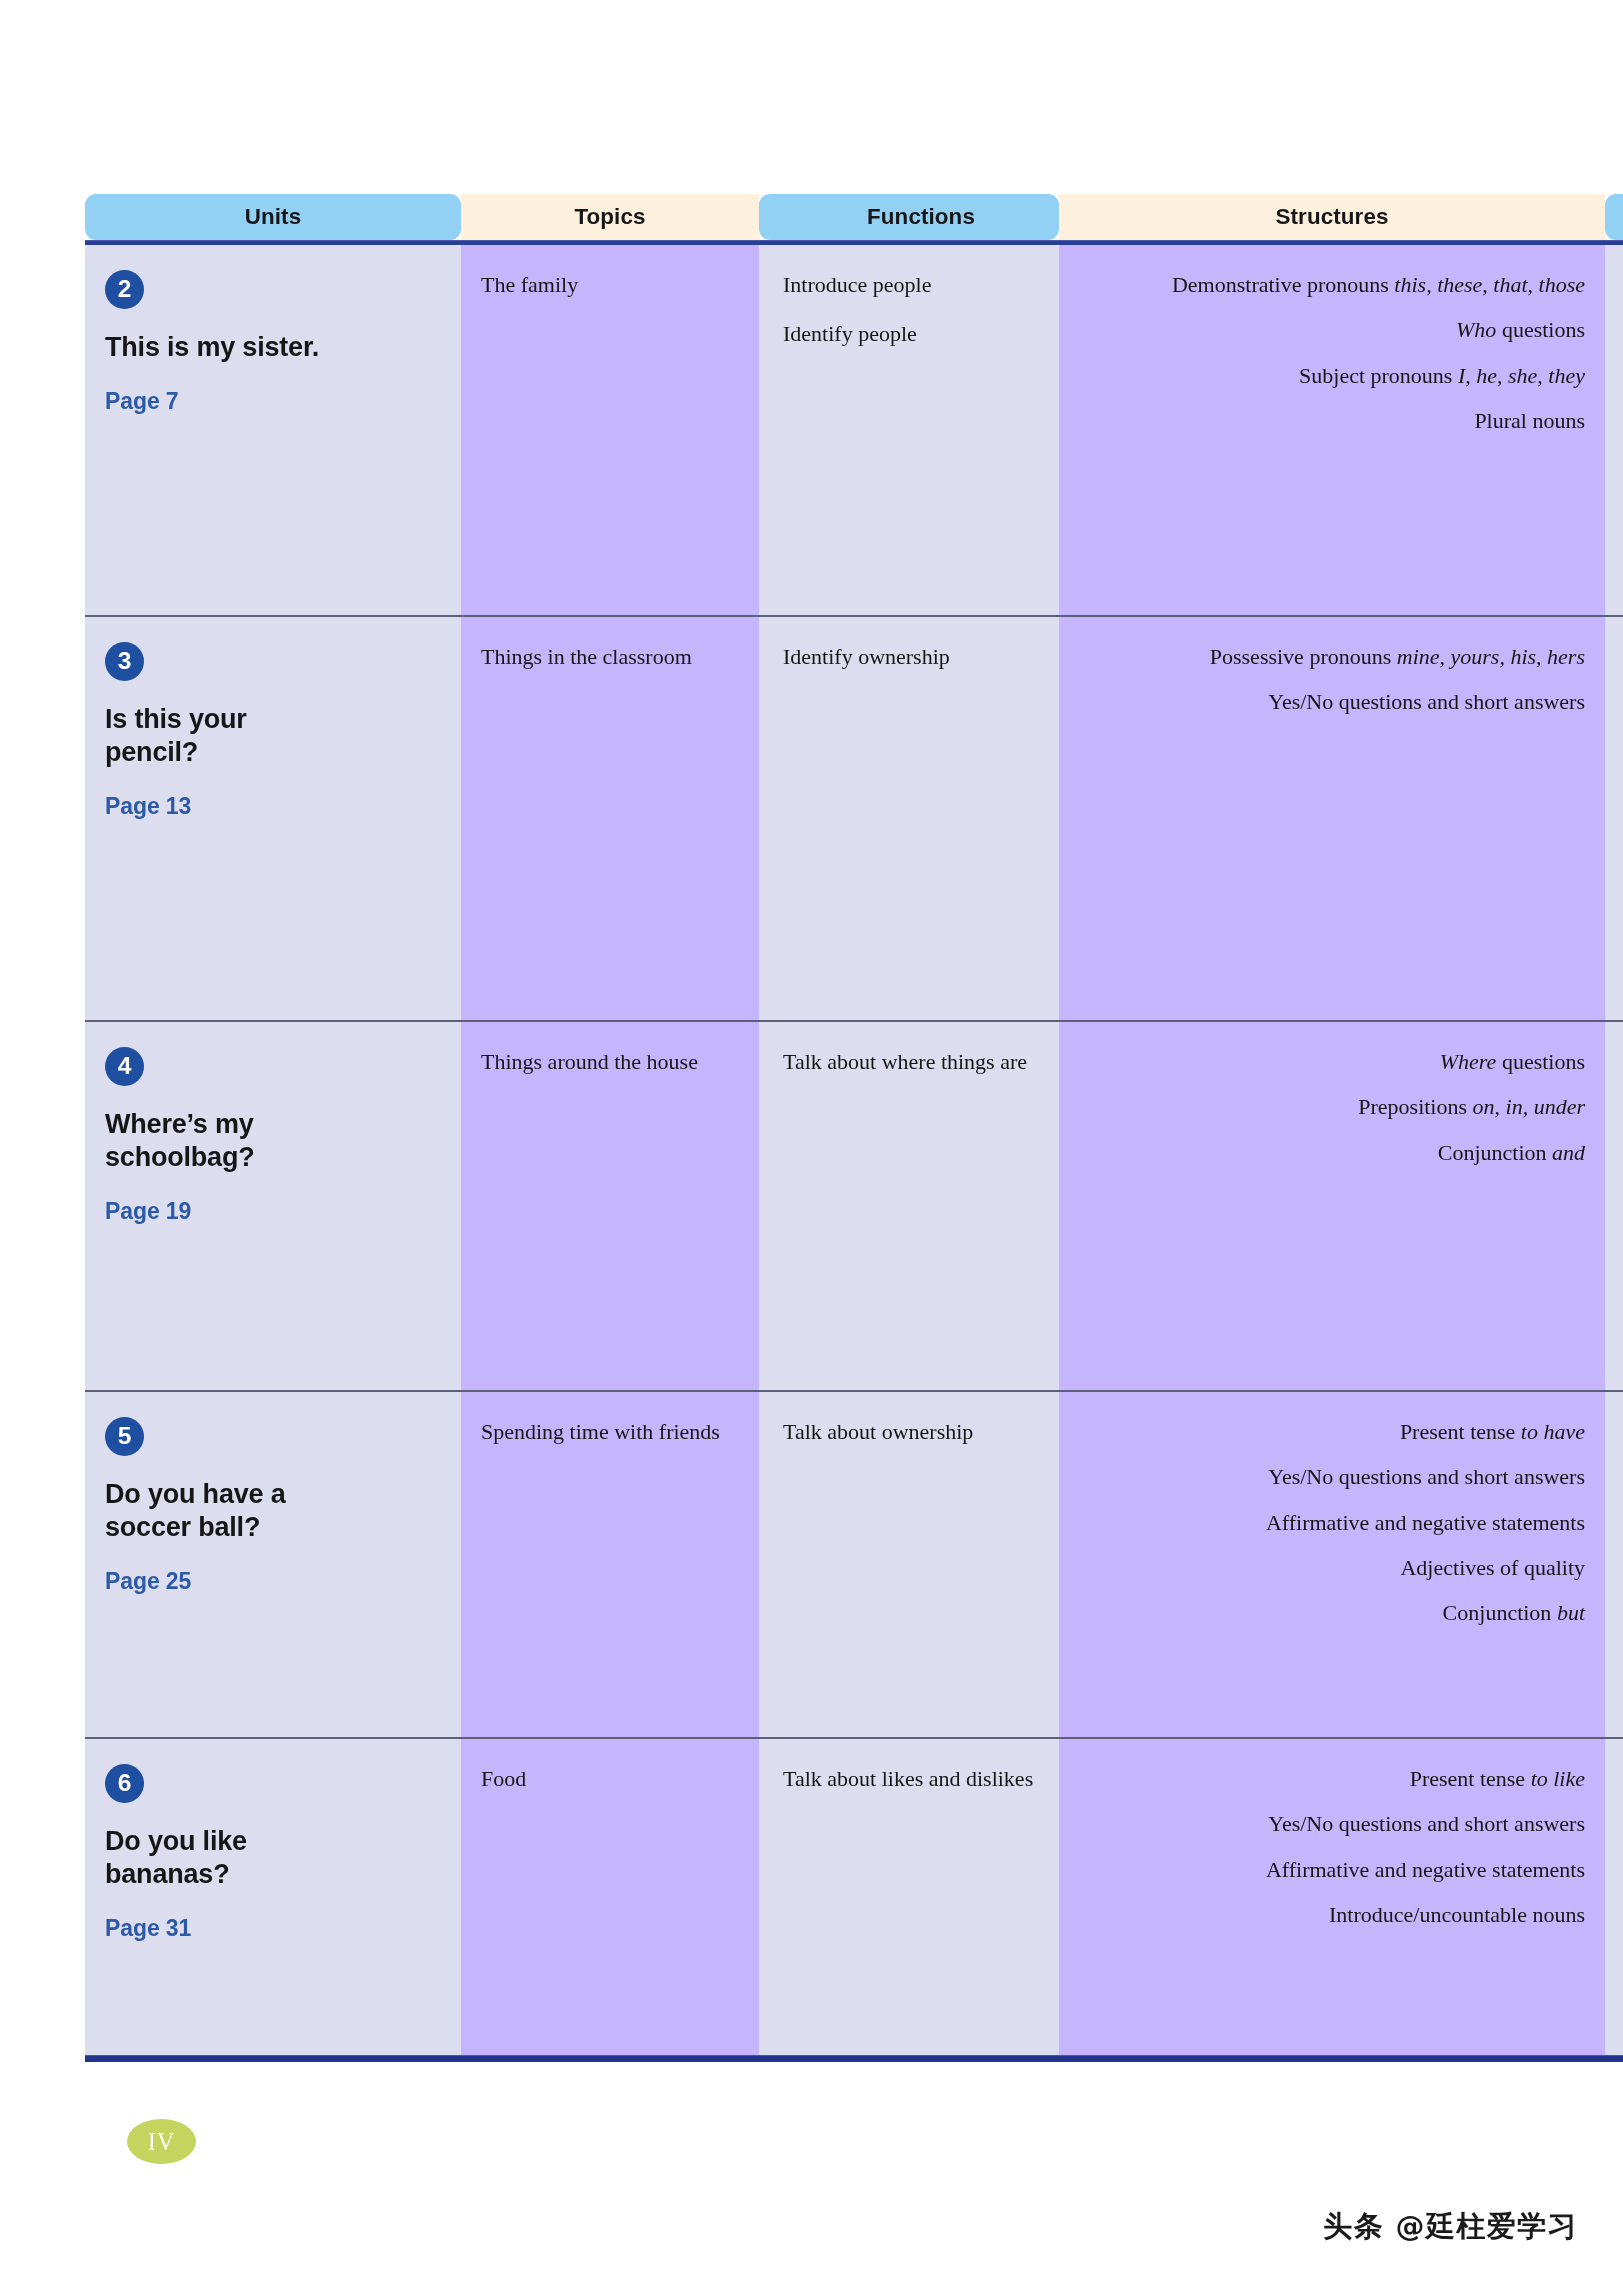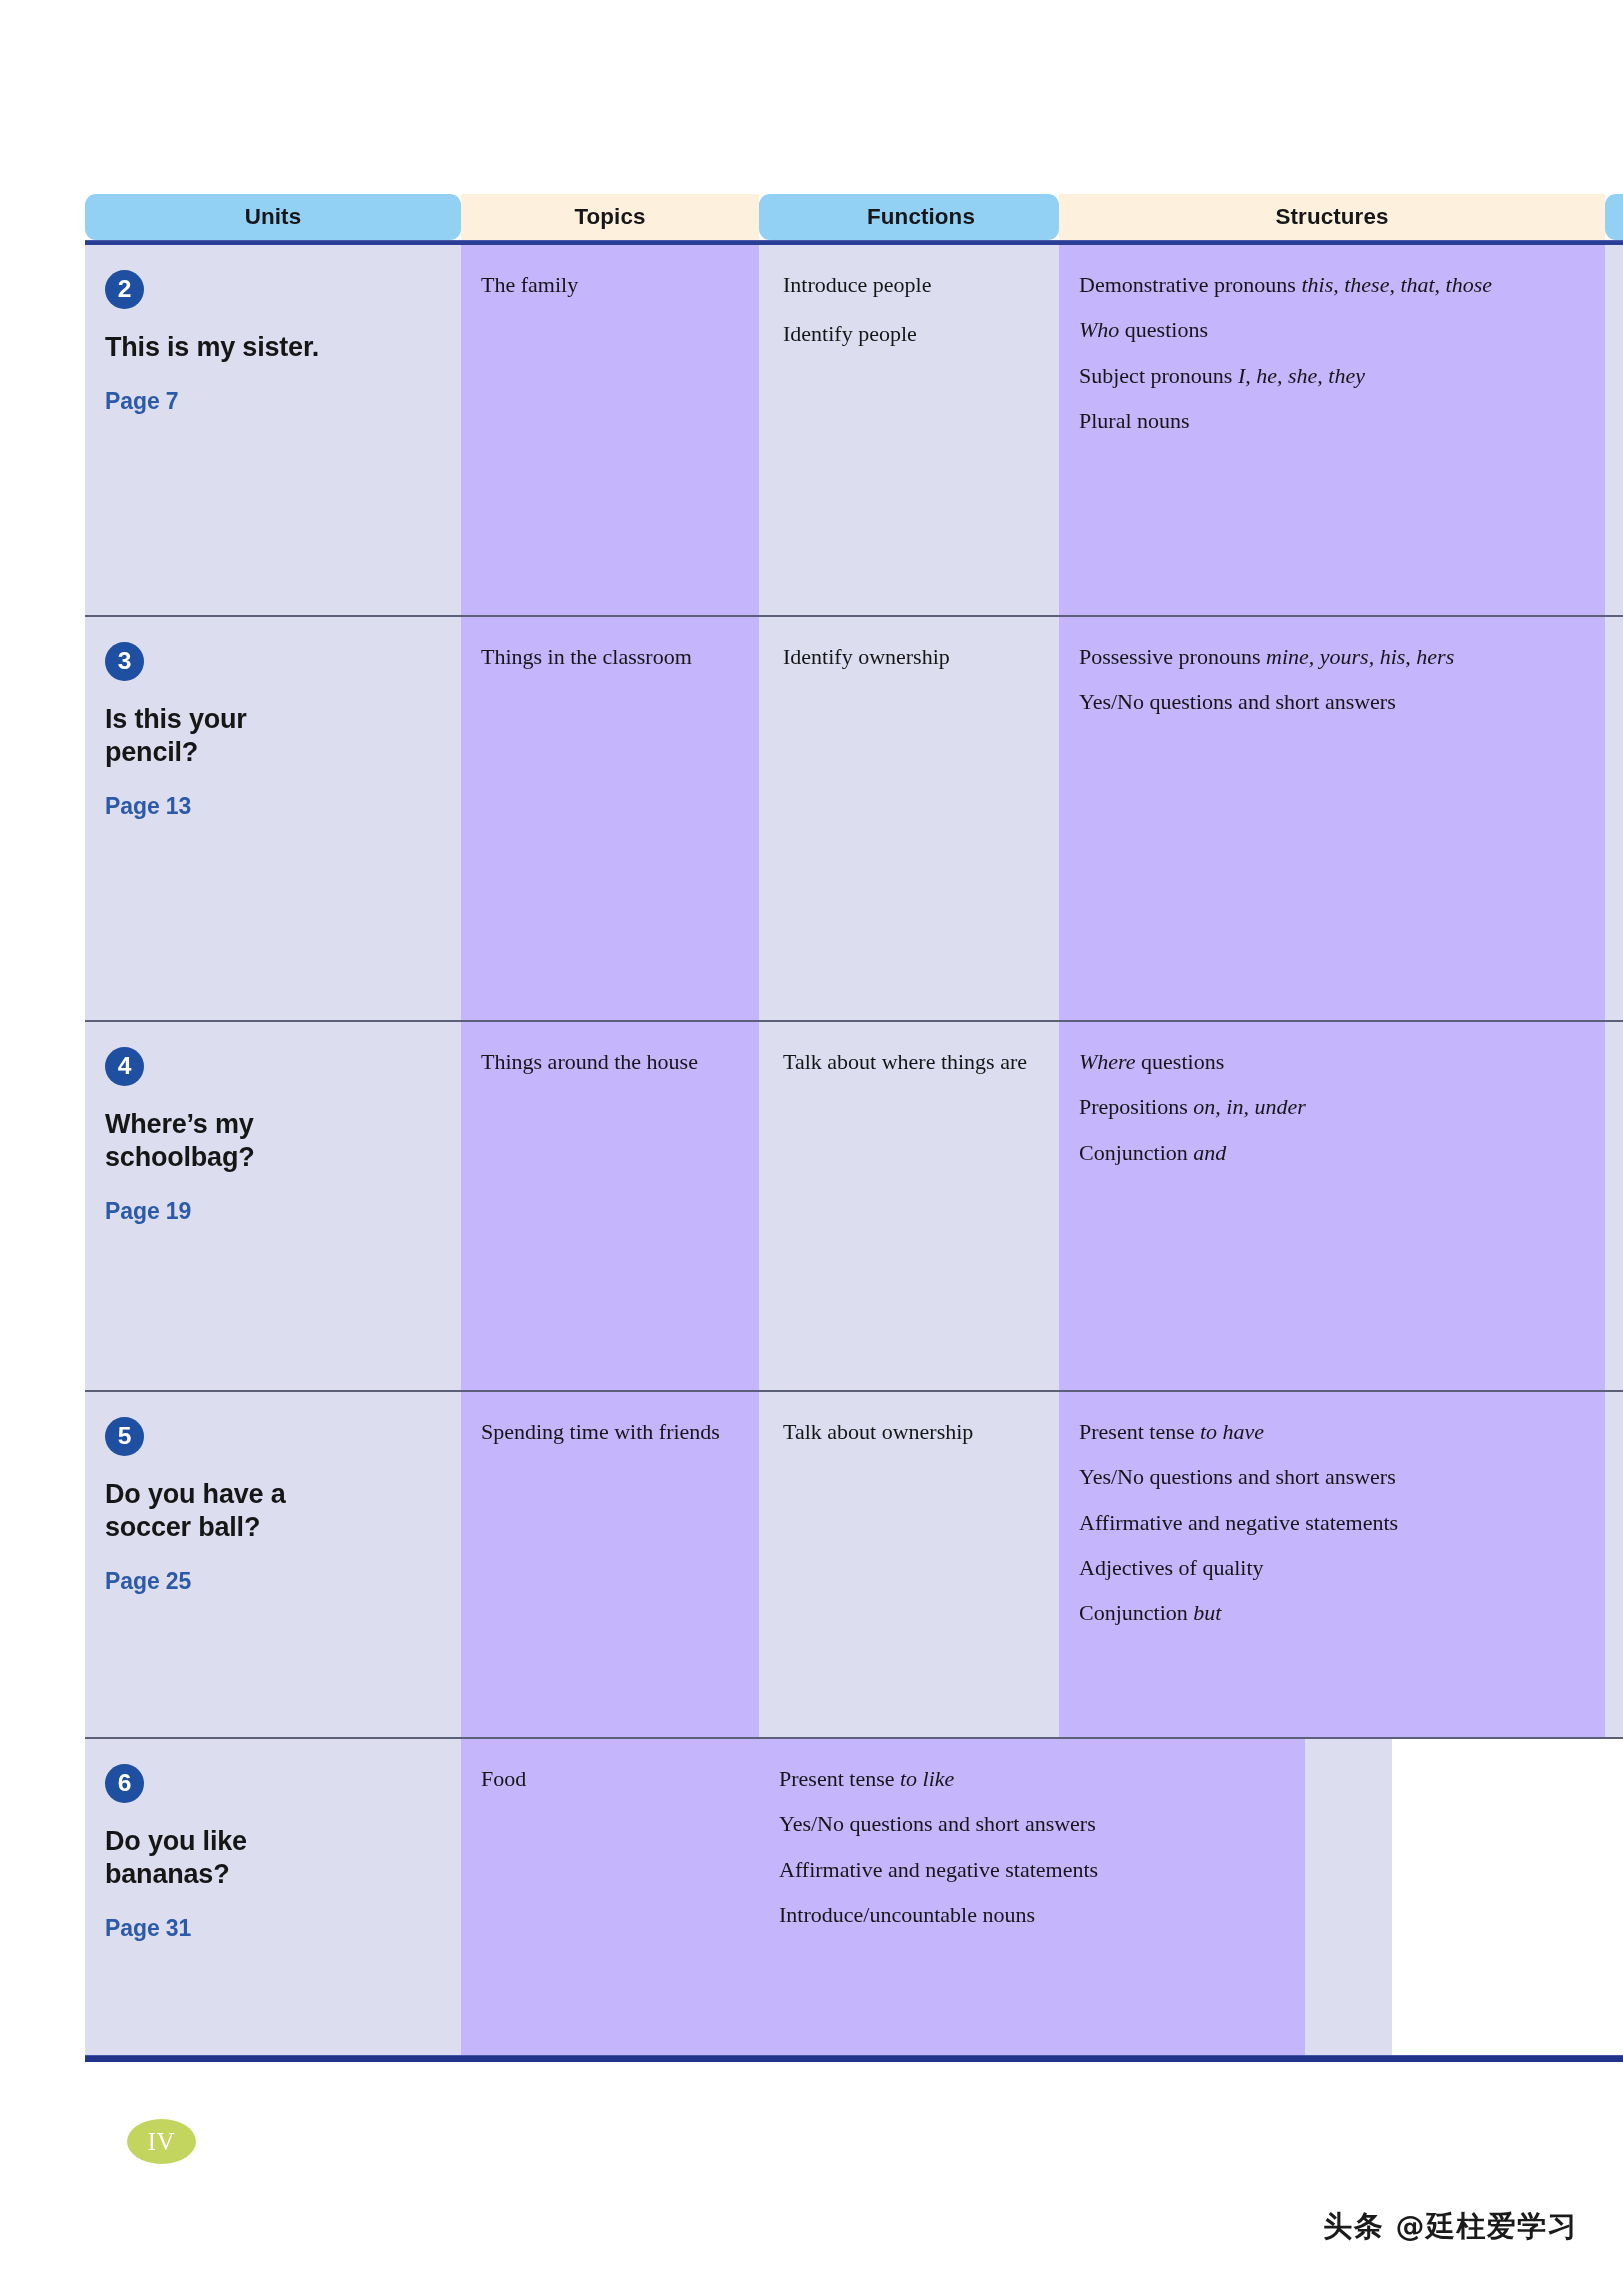--- a/index.html
+++ b/index.html
@@ -65,21 +65,21 @@
     padding: 24.6px 20px 29px 20px;
     position: relative;
   }
   .cell.lav   { background: #dcdeef; }
   .cell.cream { background: #c4b5fd; }
 
   
   .c-units      { width: 376px; flex: 0 0 376px; }
   .c-topics     { width: 298px; flex: 0 0 298px; }
   .c-functions  { width: 300px; flex: 0 0 300px; padding-left: 24px; }
-  .c-structures { width: 546px; flex: 0 0 546px; }
+  .c-structures { width: 546px; flex: 0 0 546px; text-align: right; }
   .c-extra      { width: 87px; flex: 0 0 87px; }
 
   
   .unit-badge {
     width: 39px; height: 39px;
     border-radius: 50%;
     background: #1f4fa0;
     color: #ffffff;
     font-size: 24.6px;
     font-weight: bold;
@@ -303,20 +303,25 @@
       <div class="cell lav c-units">
         <div class="unit-badge">6</div>
         <div class="unit-title">Do you like bananas?</div>
         <div class="unit-page">Page 31</div>
       </div>
       <div class="cell cream c-topics">
         <div class="serif-list gap-lg">
             <div class="ln">Food</div>
           </div>
       </div>
+      <div class="cell lav c-functions">
+        <div class="serif-list gap-lg">
+            <div class="ln">Talk about likes and dislikes</div>
+          </div>
+      </div>
       <div class="cell cream c-structures">
         <div class="serif-list">
             <div class="ln">Present tense <em>to like</em></div>
             <div class="ln">Yes/No questions and short answers</div>
             <div class="ln">Affirmative and negative statements</div>
             <div class="ln">Introduce/uncountable nouns</div>
           </div>
       </div>
       <div class="cell lav c-extra"></div>
     </div>

